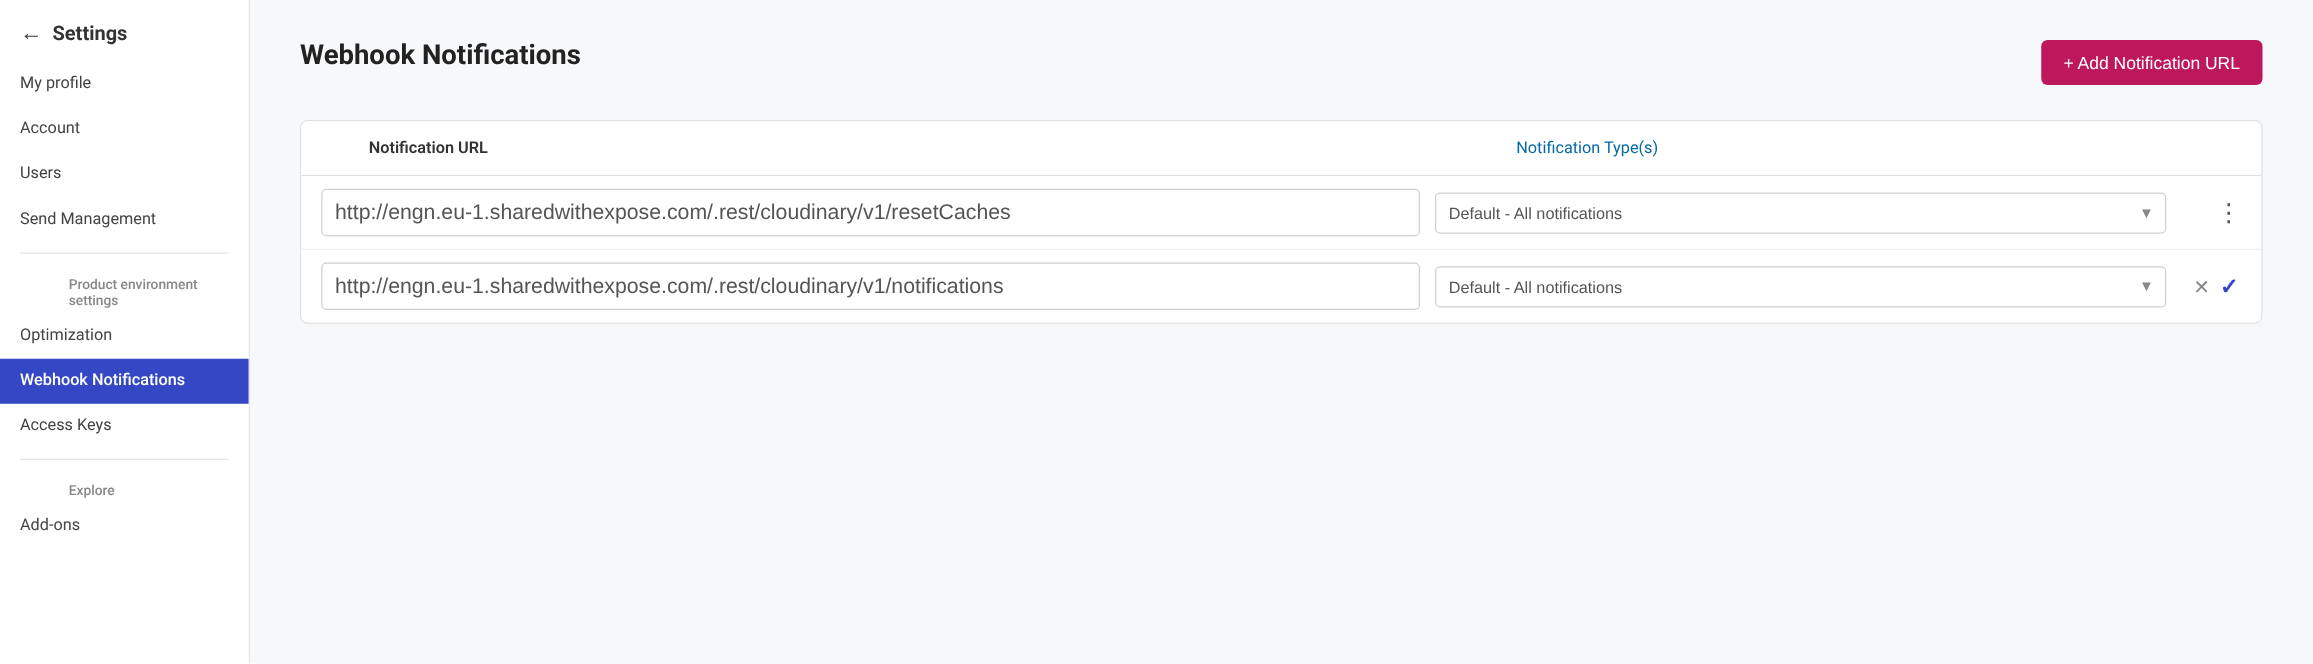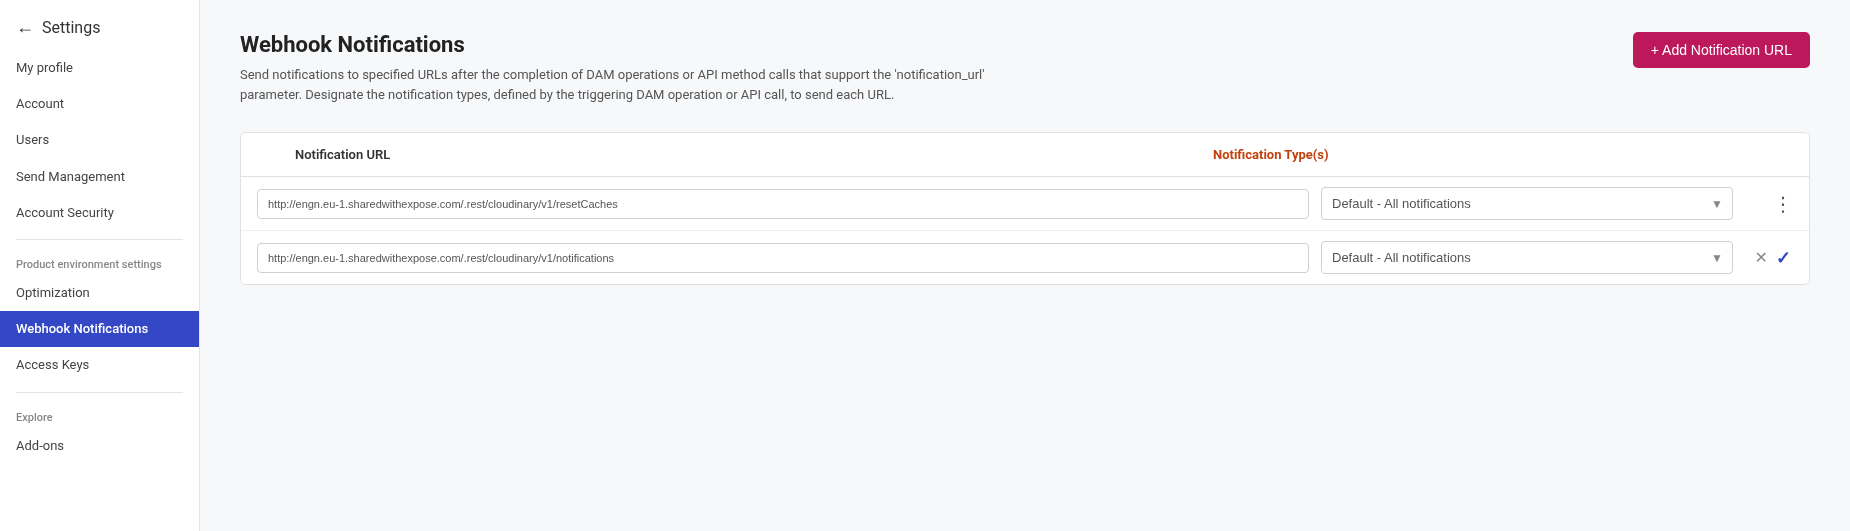--- a/index.html
+++ b/index.html
@@ -2,50 +2,50 @@
 <html><head>
   <meta charset="utf-8">
   <style>
     * { margin: 0; padding: 0; box-sizing: border-box; }
     body { font-family: -apple-system, BlinkMacSystemFont, 'Segoe UI', Roboto, sans-serif; font-size: 14px; color: #333; background: #fff; display: flex; height: 531px; overflow: hidden; }
 
     
     .sidebar { width: 200px; min-width: 200px; background: #fff; border-right: 1px solid #e5e5e5; padding: 0; overflow-y: auto; }
     .sidebar-header { padding: 16px 16px 12px; display: flex; align-items: center; gap: 8px; }
     .sidebar-back { cursor: pointer; font-size: 18px; color: #333; }
-    .sidebar-title { font-size: 16px; font-weight: 400; color: #333; }
+    .sidebar-title { font-size: 16px; font-weight: 700; color: #333; }
     .sidebar-nav { padding: 0; }
     .sidebar-item { padding: 9px 16px; cursor: pointer; font-size: 13px; color: #444; line-height: 1.4; }
     .sidebar-item.active { background: #3448c5; color: #fff; font-weight: 500; }
     .sidebar-divider { height: 1px; background: #e5e5e5; margin: 8px 16px; }
-    .sidebar-section-label { padding: 10px 16px 4px; font-size: 11px; color: #888; font-weight: 500; text-transform: none; }
+    .sidebar-section-label { padding: 10px 16px 4px; font-size: 11px; color: #888; font-weight: 500; text-transform: none; margin-left: 39px; }
 
     
     .main { flex: 1; background: #f7f8fa; overflow-y: auto; padding: 32px 40px; }
 
     .page-header { display: flex; justify-content: space-between; align-items: flex-start; margin-bottom: 28px; }
     .page-header-left {}
     .page-title { font-size: 22px; font-weight: 700; color: #222; margin-bottom: 8px; }
     .page-description { font-size: 13px; color: #555; max-width: 760px; line-height: 1.5; }
 
     .add-btn { background: #be185d; color: #fff; border: none; border-radius: 5px; padding: 10px 18px; font-size: 14px; font-weight: 500; cursor: pointer; white-space: nowrap; }
 
     
     .table-container { background: #fff; border-radius: 6px; border: 1px solid #e0e0e0; overflow: hidden; }
     .table-header-row { display: flex; padding: 14px 16px; border-bottom: 1px solid #e0e0e0; background: #fff; }
     .col-url { flex: 1; font-size: 13px; font-weight: 600; color: #333; padding-left: 38px; }
-    .col-type { width: 520px; font-size: 13px; font-weight: 700; color: #c2410c; }
+    .col-type { width: 520px; font-size: 13px; font-weight: 400; color: #0369a1; }
     .col-actions { width: 60px; }
 
     .table-row { display: flex; align-items: center; padding: 10px 16px; border-bottom: 1px solid #f0f0f0; background: #fff; gap: 12px; }
     .table-row:last-child { border-bottom: none; }
 
-    .url-input { flex: 1; padding: 8px 10px; border: 1px solid #d0d0d0; border-radius: 4px; font-size: 11px; color: #555; background: #fff; outline: none; }
+    .url-input { flex: 1; padding: 8px 10px; border: 1px solid #d0d0d0; border-radius: 4px; font-size: 17px; color: #555; background: #fff; outline: none; }
 
-    .type-select-wrapper { width: 412px; position: relative; display: flex; align-items: center; }
+    .type-select-wrapper { width: 585px; position: relative; display: flex; align-items: center; }
     .type-select { width: 100%; padding: 8px 30px 8px 10px; border: 1px solid #d0d0d0; border-radius: 4px; font-size: 13px; color: #555; background: #fff; appearance: none; outline: none; cursor: pointer; }
     .select-arrow { position: absolute; right: 10px; pointer-events: none; color: #888; font-size: 12px; }
 
     .row-actions { display: flex; align-items: center; gap: 4px; width: 48px; justify-content: flex-end; }
     .action-icon { font-size: 18px; cursor: pointer; color: #555; padding: 2px; }
     .action-icon.cancel { color: #888; font-size: 16px; }
     .action-icon.confirm { color: #3448c5; font-size: 18px; font-weight: bold; }
     .three-dots { font-size: 20px; color: #555; cursor: pointer; }
   </style>
 </head>
@@ -54,37 +54,35 @@
 <div class="sidebar">
   <div class="sidebar-header">
     <span class="sidebar-back">←</span>
     <span class="sidebar-title">Settings</span>
   </div>
   <nav class="sidebar-nav">
     <div class="sidebar-item">My profile</div>
     <div class="sidebar-item">Account</div>
     <div class="sidebar-item">Users</div>
     <div class="sidebar-item">Send Management</div>
-    <div class="sidebar-item">Account Security</div>
     <div class="sidebar-divider"></div>
     <div class="sidebar-section-label">Product environment settings</div>
     <div class="sidebar-item">Optimization</div>
     <div class="sidebar-item active">Webhook Notifications</div>
     <div class="sidebar-item">Access Keys</div>
     <div class="sidebar-divider"></div>
     <div class="sidebar-section-label">Explore</div>
     <div class="sidebar-item">Add-ons</div>
   </nav>
 </div>
 
 <div class="main">
   <div class="page-header">
     <div class="page-header-left">
       <h1 class="page-title">Webhook Notifications</h1>
-      <p class="page-description">Send notifications to specified URLs after the completion of DAM operations or API method calls that support the 'notification_url' parameter. Designate the notification types, defined by the triggering DAM operation or API call, to send each URL.</p>
     </div>
     <button class="add-btn">+ Add Notification URL</button>
   </div>
 
   <div class="table-container">
     <div class="table-header-row">
       <div class="col-url">Notification URL</div>
       <div class="col-type">Notification Type(s)</div>
       <div class="col-actions"></div>
     </div>

